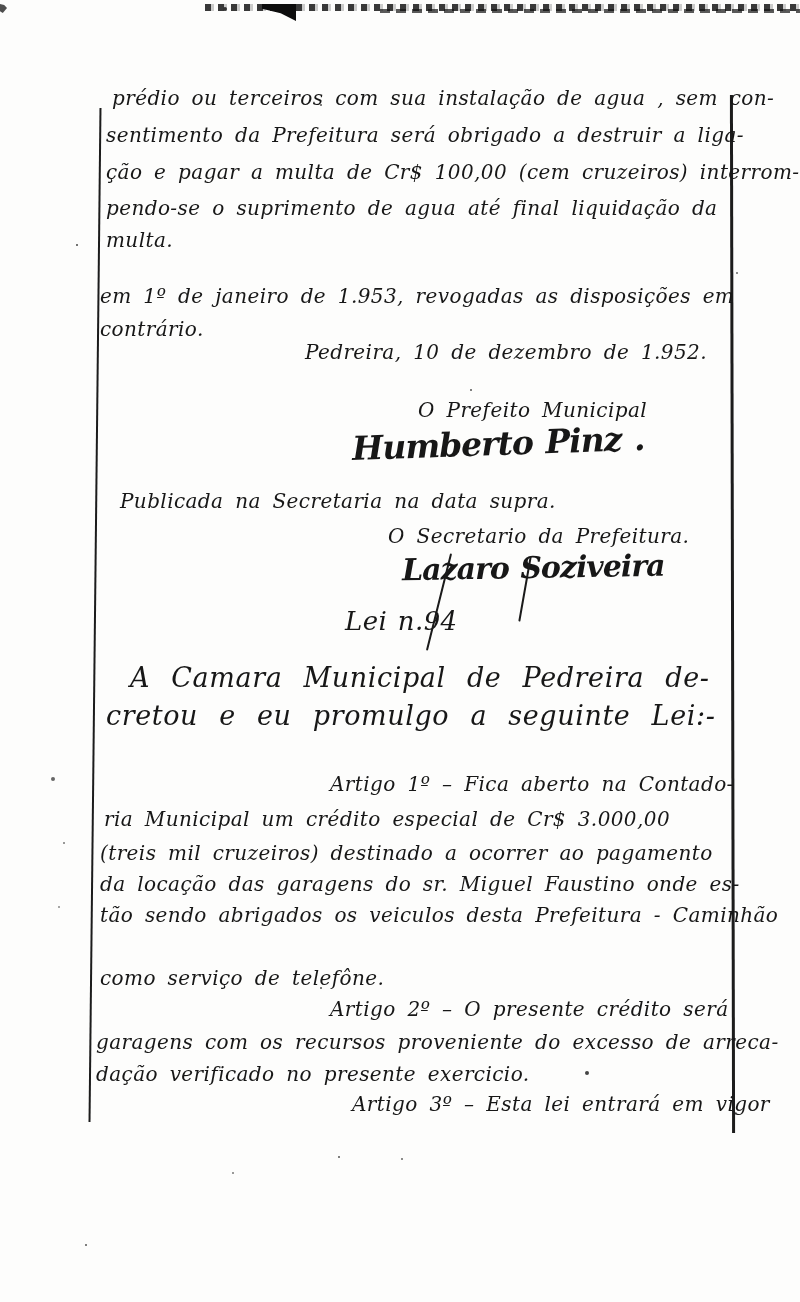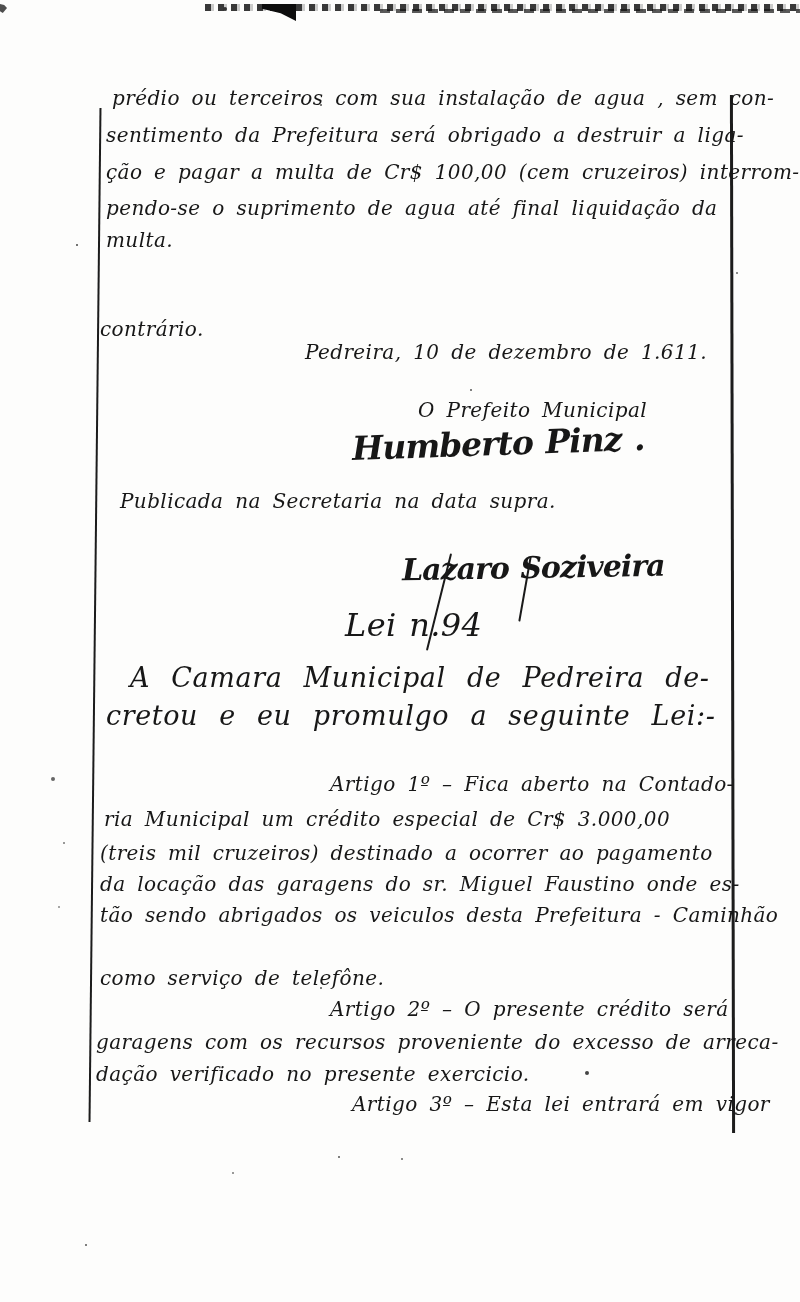--- a/index.html
+++ b/index.html
@@ -42,21 +42,21 @@
   
   .line{
     position:absolute;
     font-style:italic;
     font-size:20px;
     letter-spacing:.4px;
     word-spacing:5px;
     white-space:nowrap;
   }
   .lg{font-size:27px;word-spacing:12px;letter-spacing:.6px;}
-  .heading{font-size:32px;word-spacing:2px;}
+  .heading{font-size:26px;word-spacing:2px;}
   .sig{
     font-size:33px;font-weight:600;letter-spacing:-1px;word-spacing:2px;
     transform:rotate(-2deg);
   }
   .sig.small{font-size:30px;transform:rotate(-1deg);}
   .flourish{position:absolute;background:#1a1a1a;width:2px;border-radius:2px;}
   .flourish.f1{left:438px;top:552px;height:100px;transform:rotate(14deg);}
   .flourish.f2{left:524px;top:556px;height:66px;transform:rotate(10deg);}
 </style>
 </head>
@@ -72,28 +72,30 @@
 
   <div class="mline left"></div>
   <div class="mline right"></div>
 
   <div class="line" style="top:86px;left:112px">prédio ou terceiros com sua instalação de agua , sem con-</div>
   <div class="line" style="top:123px;left:106px">sentimento da Prefeitura será obrigado a destruir a liga-</div>
   <div class="line" style="top:160px;left:106px">ção e pagar a multa de Cr$ 100,00 (cem cruzeiros) interrom-</div>
   <div class="line" style="top:196px;left:106px">pendo-se o suprimento de agua até final liquidação da</div>
   <div class="line" style="top:228px;left:106px">multa.</div>
 
+  <div class="line" style="top:284px;left:100px">em 1º de janeiro de 1.953, revogadas as disposições em</div>
   <div class="line" style="top:317px;left:100px">contrário.</div>
 
-  <div class="line" style="top:340px;left:305px">Pedreira, 10 de dezembro de 1.611.</div>
+  <div class="line" style="top:340px;left:305px">Pedreira, 10 de dezembro de 1.952.</div>
 
   <div class="line" style="top:398px;left:418px">O Prefeito Municipal</div>
   <div class="line sig" style="top:424px;left:352px">Humberto Pinz .</div>
 
   <div class="line" style="top:489px;left:120px">Publicada na Secretaria na data supra.</div>
+  <div class="line" style="top:524px;left:388px">O Secretario da Prefeitura.</div>
   <div class="line sig small" style="top:550px;left:402px">Lazaro Soziveira</div>
 
   <div class="flourish f1"></div>
   <div class="flourish f2"></div>
 
   <div class="line heading" style="top:606px;left:345px">Lei n.94</div>
 
   <div class="line lg" style="top:662px;left:130px">A Camara Municipal de Pedreira de-</div>
   <div class="line lg" style="top:700px;left:106px">cretou e eu promulgo a seguinte Lei:-</div>
 

